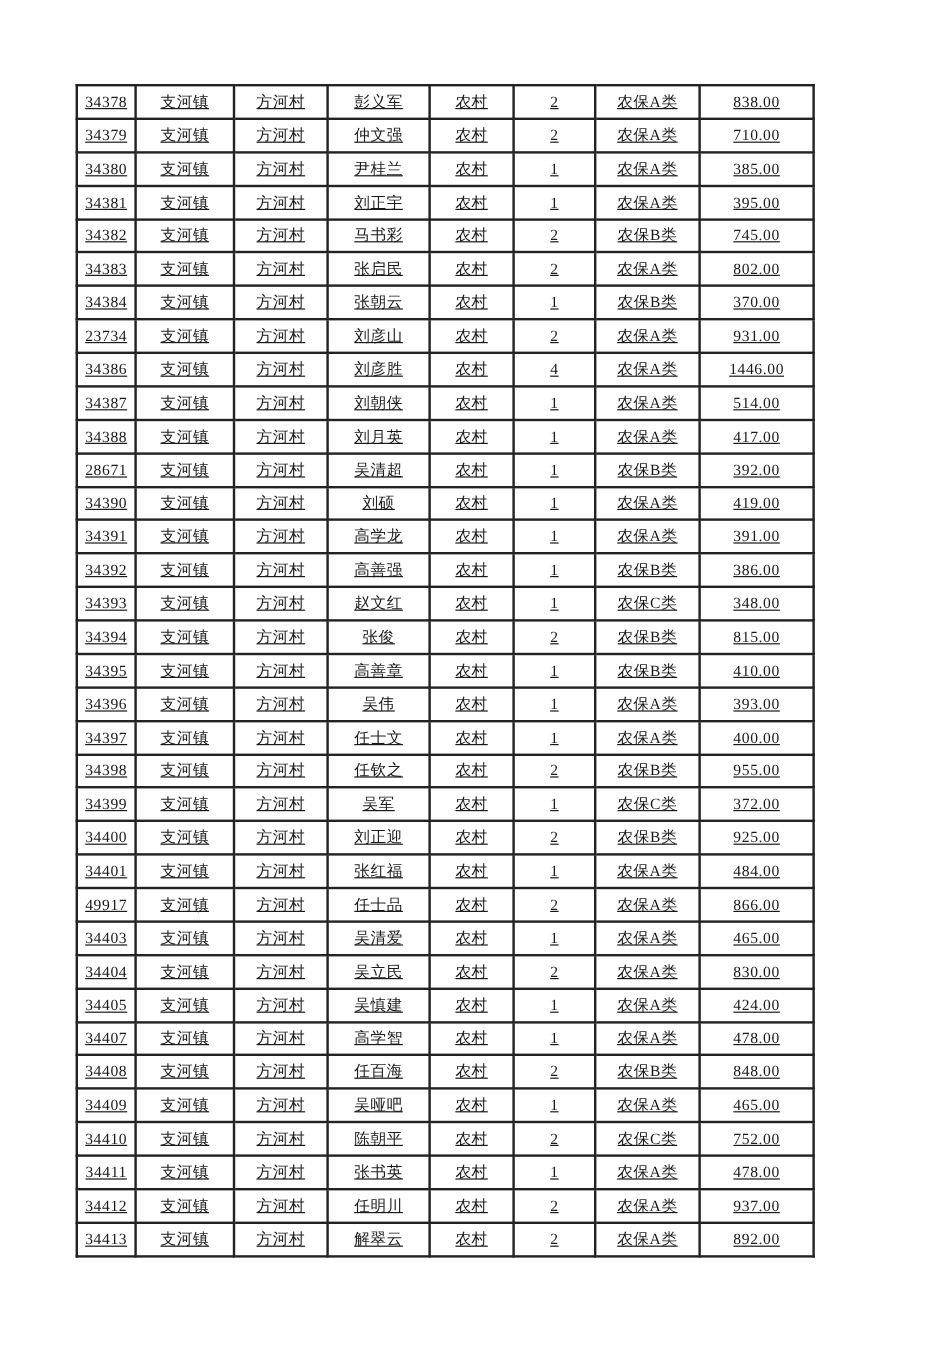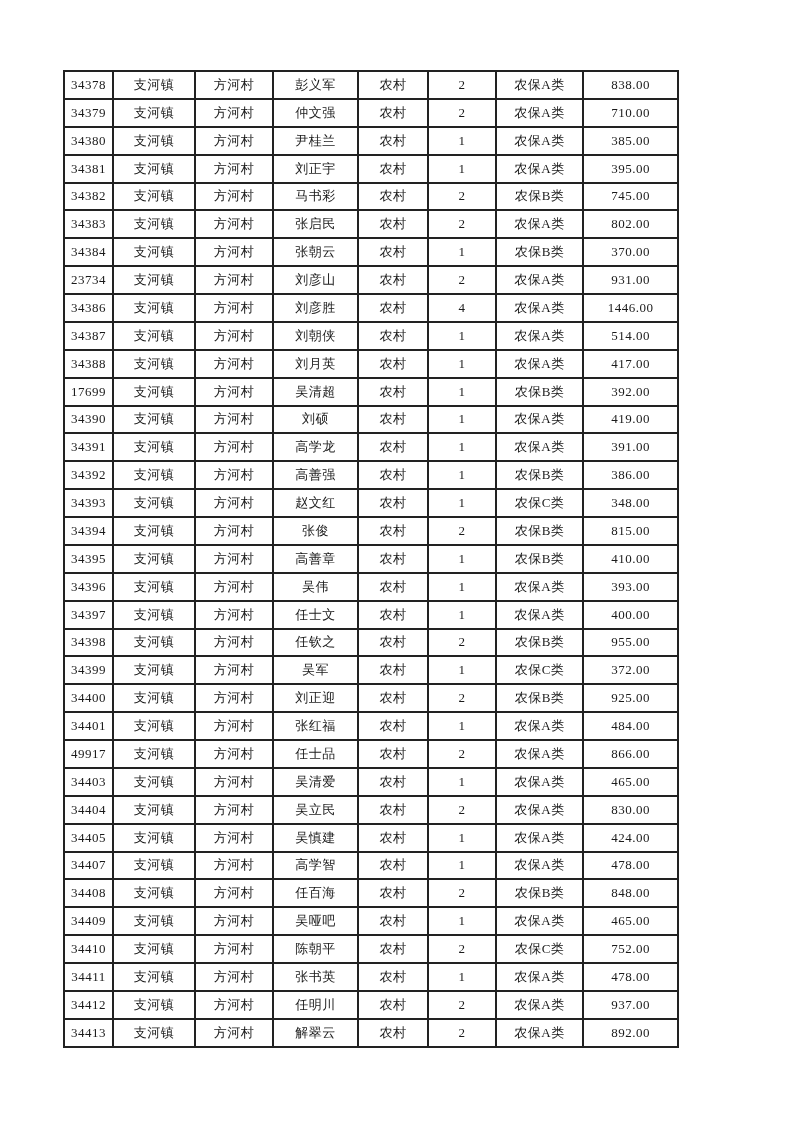--- a/index.html
+++ b/index.html
@@ -18,20 +18,21 @@
     position: absolute;
     left: 63px;
     top: 70px;
     width: 614px;
     height: 978px;
     border-collapse: collapse;
     table-layout: fixed;
     font-family: "Liberation Serif", "DejaVu Serif", serif;
     font-size: 13px;
     color: #1a1a1a;
+    text-decoration: underline;
   }
   table.records td {
     border: 2px solid #222222;
     text-align: center;
     vertical-align: middle;
     padding: 0;
     overflow: hidden;
     white-space: nowrap;
     letter-spacing: 0.5px;
   }
@@ -156,21 +157,21 @@
           <td>34388</td>
           <td>支河镇</td>
           <td>方河村</td>
           <td>刘月英</td>
           <td>农村</td>
           <td>1</td>
           <td>农保A类</td>
           <td>417.00</td>
         </tr>
         <tr>
-          <td>17699</td>
+          <td>28671</td>
           <td>支河镇</td>
           <td>方河村</td>
           <td>吴清超</td>
           <td>农村</td>
           <td>1</td>
           <td>农保B类</td>
           <td>392.00</td>
         </tr>
         <tr>
           <td>34390</td>

